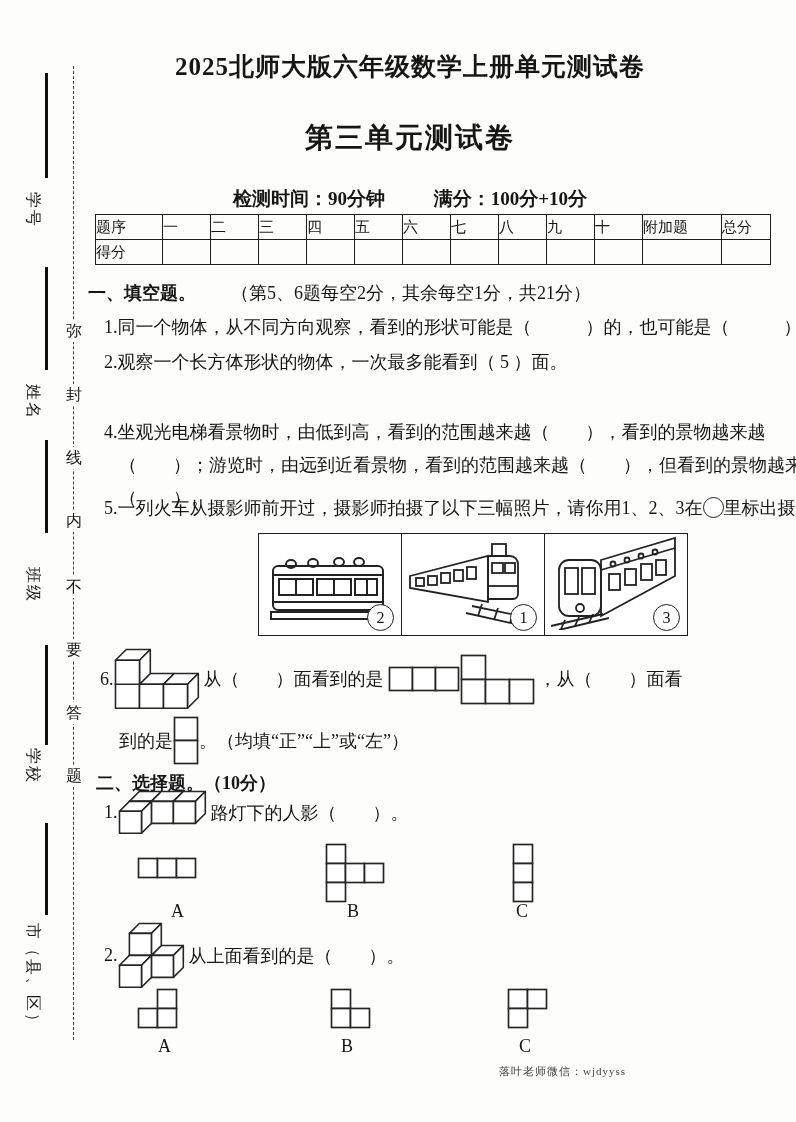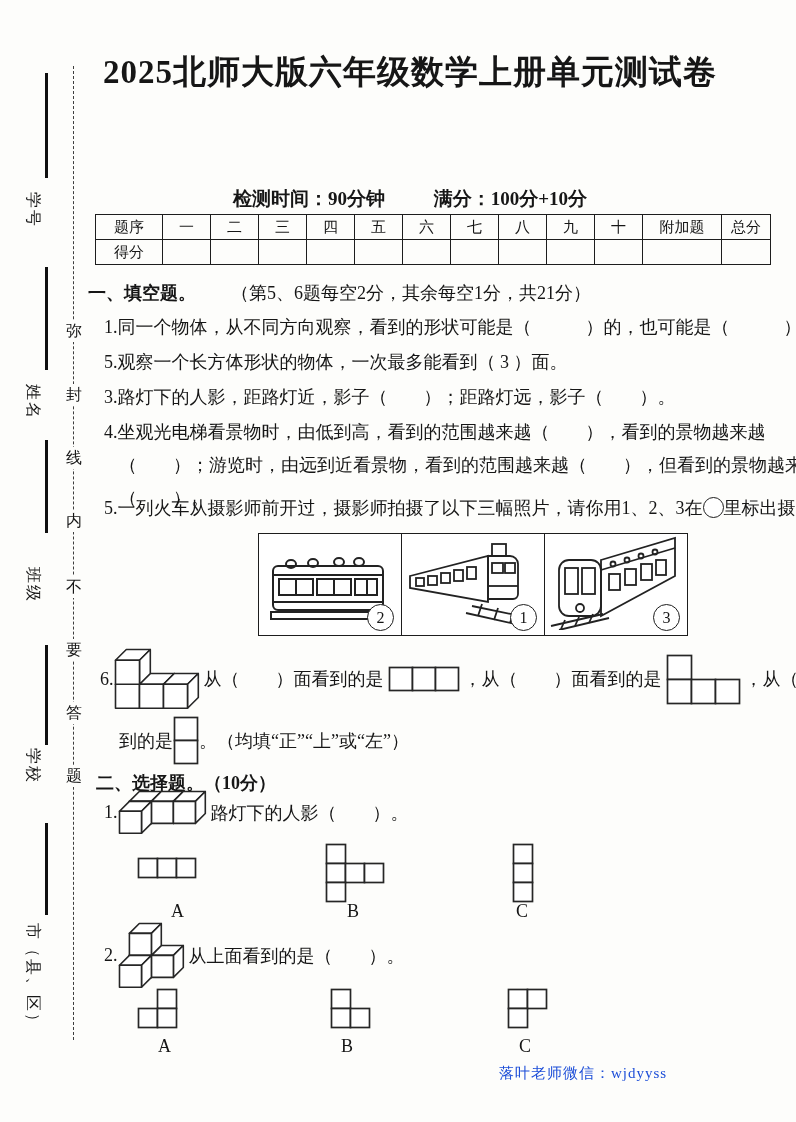--- a/index.html
+++ b/index.html
@@ -1,26 +1,26 @@
 <!DOCTYPE html>
 <html><head>
 <meta charset="utf-8">
 <style>
   html,body{margin:0;padding:0;background:#9a9a9a;}
   .page{position:relative;width:796px;height:1122px;margin:0 auto;background:#fdfdfb;
         font-family:"Liberation Serif","DejaVu Serif",serif;color:#161616;overflow:hidden;}
   .abs{position:absolute;}
   
-  .title1{top:50px;left:60px;width:700px;text-align:center;font-size:33px;font-weight:bold;letter-spacing:1px;}
+  .title1{top:50px;left:60px;width:700px;text-align:center;font-size:25px;font-weight:bold;letter-spacing:1px;}
   .title2{top:119px;left:60px;width:700px;text-align:center;font-size:28px;font-weight:bold;letter-spacing:2px;}
   .meta{top:186px;left:60px;width:700px;text-align:center;font-size:19px;font-weight:bold;}
   .meta span{margin:0 22px;}
   
   .score-table{left:95px;top:214px;border-collapse:collapse;table-layout:fixed;width:676px;font-size:15px;}
-  .score-table td{border:1.7px solid #1d1d1d;text-align:center;height:24px;padding:0;overflow:hidden;}
+  .score-table td{border:1.7px solid #1d1d1d;height:24px;padding:0;overflow:hidden;}
   
   .mline{position:absolute;left:45px;width:2.5px;background:#101010;}
   .mlabel{position:absolute;left:32px;transform:translate(-50%,-50%) rotate(90deg);
           font-size:16px;white-space:nowrap;letter-spacing:2px;}
   .sealline{position:absolute;left:73px;top:66px;height:974px;border-left:1.6px dashed #3d3d3d;}
   .sealchar{position:absolute;left:64px;width:20px;text-align:center;font-size:16px;
             background:#fdfdfb;line-height:22px;}
   
   .q{position:absolute;font-size:18px;white-space:nowrap;line-height:30px;}
   .sec-title{font-weight:bold;}
@@ -30,21 +30,21 @@
   .inline-circle{display:inline-block;width:19px;height:19px;border:1.7px solid #1d1d1d;
                  border-radius:50%;vertical-align:-4px;background:#fff;}
   
   .photo-table{position:absolute;left:258px;top:533px;display:flex;border:1.9px solid #1d1d1d;background:#fff;}
   .photo-cell{width:142px;height:101px;position:relative;border-left:1.9px solid #1d1d1d;}
   .photo-cell:first-child{border-left:none;}
   .photo-num{position:absolute;right:7px;bottom:4px;width:25px;height:25px;border:1.7px solid #1d1d1d;
              border-radius:50%;text-align:center;line-height:25px;font-size:16px;background:#fff;}
   .shape{display:inline-flex;line-height:0;}
   .opt-label{position:absolute;font-size:18px;}
-  .footer{position:absolute;left:499px;top:1064px;font-size:15px;color:#1d4ed8;letter-spacing:1px;}
+  .footer{position:absolute;left:499px;top:1064px;font-size:11px;color:#404040;letter-spacing:1px;}
 </style>
 </head>
 <body>
 
 <div class="page">
 
   <div>
     <div class="mline" style="top:73px;height:105px;"></div>
     <div class="mlabel" style="top:210px;">学号</div>
     <div class="mline" style="top:267px;height:103px;"></div>
@@ -61,20 +61,21 @@
     <span class="sealchar" style="top:384px;">封</span>
     <span class="sealchar" style="top:447px;">线</span>
     <span class="sealchar" style="top:510px;">内</span>
     <span class="sealchar" style="top:576px;">不</span>
     <span class="sealchar" style="top:639px;">要</span>
     <span class="sealchar" style="top:702px;">答</span>
     <span class="sealchar" style="top:765px;">题</span>
   </div>
 
   <div class="abs title1">2025北师大版六年级数学上册单元测试卷</div>
+  <div class="abs title2">第三单元测试卷</div>
   <div class="abs meta">
     <span>检测时间：90分钟</span>
     <span>满分：100分+10分</span>
   </div>
 
   <table class="abs score-table">
     <tbody>
         <tr>
       <td style="width:66px;">题序</td>
       <td style="width:47px;">一</td>
@@ -105,22 +106,21 @@
       <td></td>
           <td></td>
     </tr>
   </tbody>
     </table>
 
   <div class="q" style="left:88px;top:278px;">
     <span class="sec-title">一、填空题。</span><span class="note">（第5、6题每空2分，其余每空1分，共21分）</span>
   </div>
   <div class="q" style="left:104px;top:312px;">1.同一个物体，从不同方向观察，看到的形状可能是（　　　）的，也可能是（　　　）的。</div>
-  <div class="q" style="left:104px;top:347px;">5.观察一个长方体形状的物体，一次最多能看到（ 3 ）面。</div>
-  <div class="q" style="left:104px;top:382px;">3.路灯下的人影，距路灯近，影子（　　）；距路灯远，影子（　　）。</div>
+  <div class="q" style="left:104px;top:347px;">2.观察一个长方体形状的物体，一次最多能看到（ 5 ）面。</div>
   <div class="q" style="left:104px;top:417px;text-align:right;">4.坐观光电梯看景物时，由低到高，看到的范围越来越（　　），看到的景物越来越</div>
   <div class="q" style="left:119px;top:450px;">（　　）；游览时，由远到近看景物，看到的范围越来越（　　），但看到的景物越来越</div>
   <div class="q" style="left:119px;top:483px;">（　　）。</div>
 
   <div class="q" style="left:104px;top:493px;text-align:right;">
     <span>5.一列火车从摄影师前开过，摄影师拍摄了以下三幅照片，请你用1、2、3在</span><span class="inline-circle"></span><span>里标出摄</span>
   </div>
 
   <div class="photo-table">
     <div class="photo-cell">
@@ -214,21 +214,20 @@
         </svg>
       </span>
     <span class="gap">从（　　）面看到的是</span>
     <span class="shape">
         <svg width="72" height="26" viewBox="0 0 72 26">
           <rect x="1.5" y="1.5" width="23" height="23" fill="#fff" stroke="#262626" stroke-width="1.7"></rect>
           <rect x="24.5" y="1.5" width="23" height="23" fill="#fff" stroke="#262626" stroke-width="1.7"></rect>
           <rect x="47.5" y="1.5" width="23" height="23" fill="#fff" stroke="#262626" stroke-width="1.7"></rect>
         </svg>
       </span>
-    <span class="gap">，从（　　）面看到的是</span>
     <span class="shape">
         <svg width="75" height="51" viewBox="0 0 75 51">
           <rect x="1.5" y="1.5" width="24" height="24" fill="#fff" stroke="#262626" stroke-width="1.7"></rect>
           <rect x="1.5" y="25.5" width="24" height="24" fill="#fff" stroke="#262626" stroke-width="1.7"></rect>
           <rect x="25.5" y="25.5" width="24" height="24" fill="#fff" stroke="#262626" stroke-width="1.7"></rect>
           <rect x="49.5" y="25.5" width="24" height="24" fill="#fff" stroke="#262626" stroke-width="1.7"></rect>
         </svg>
       </span>
     <span class="gap">，从（　　）面看</span>
   </div>

